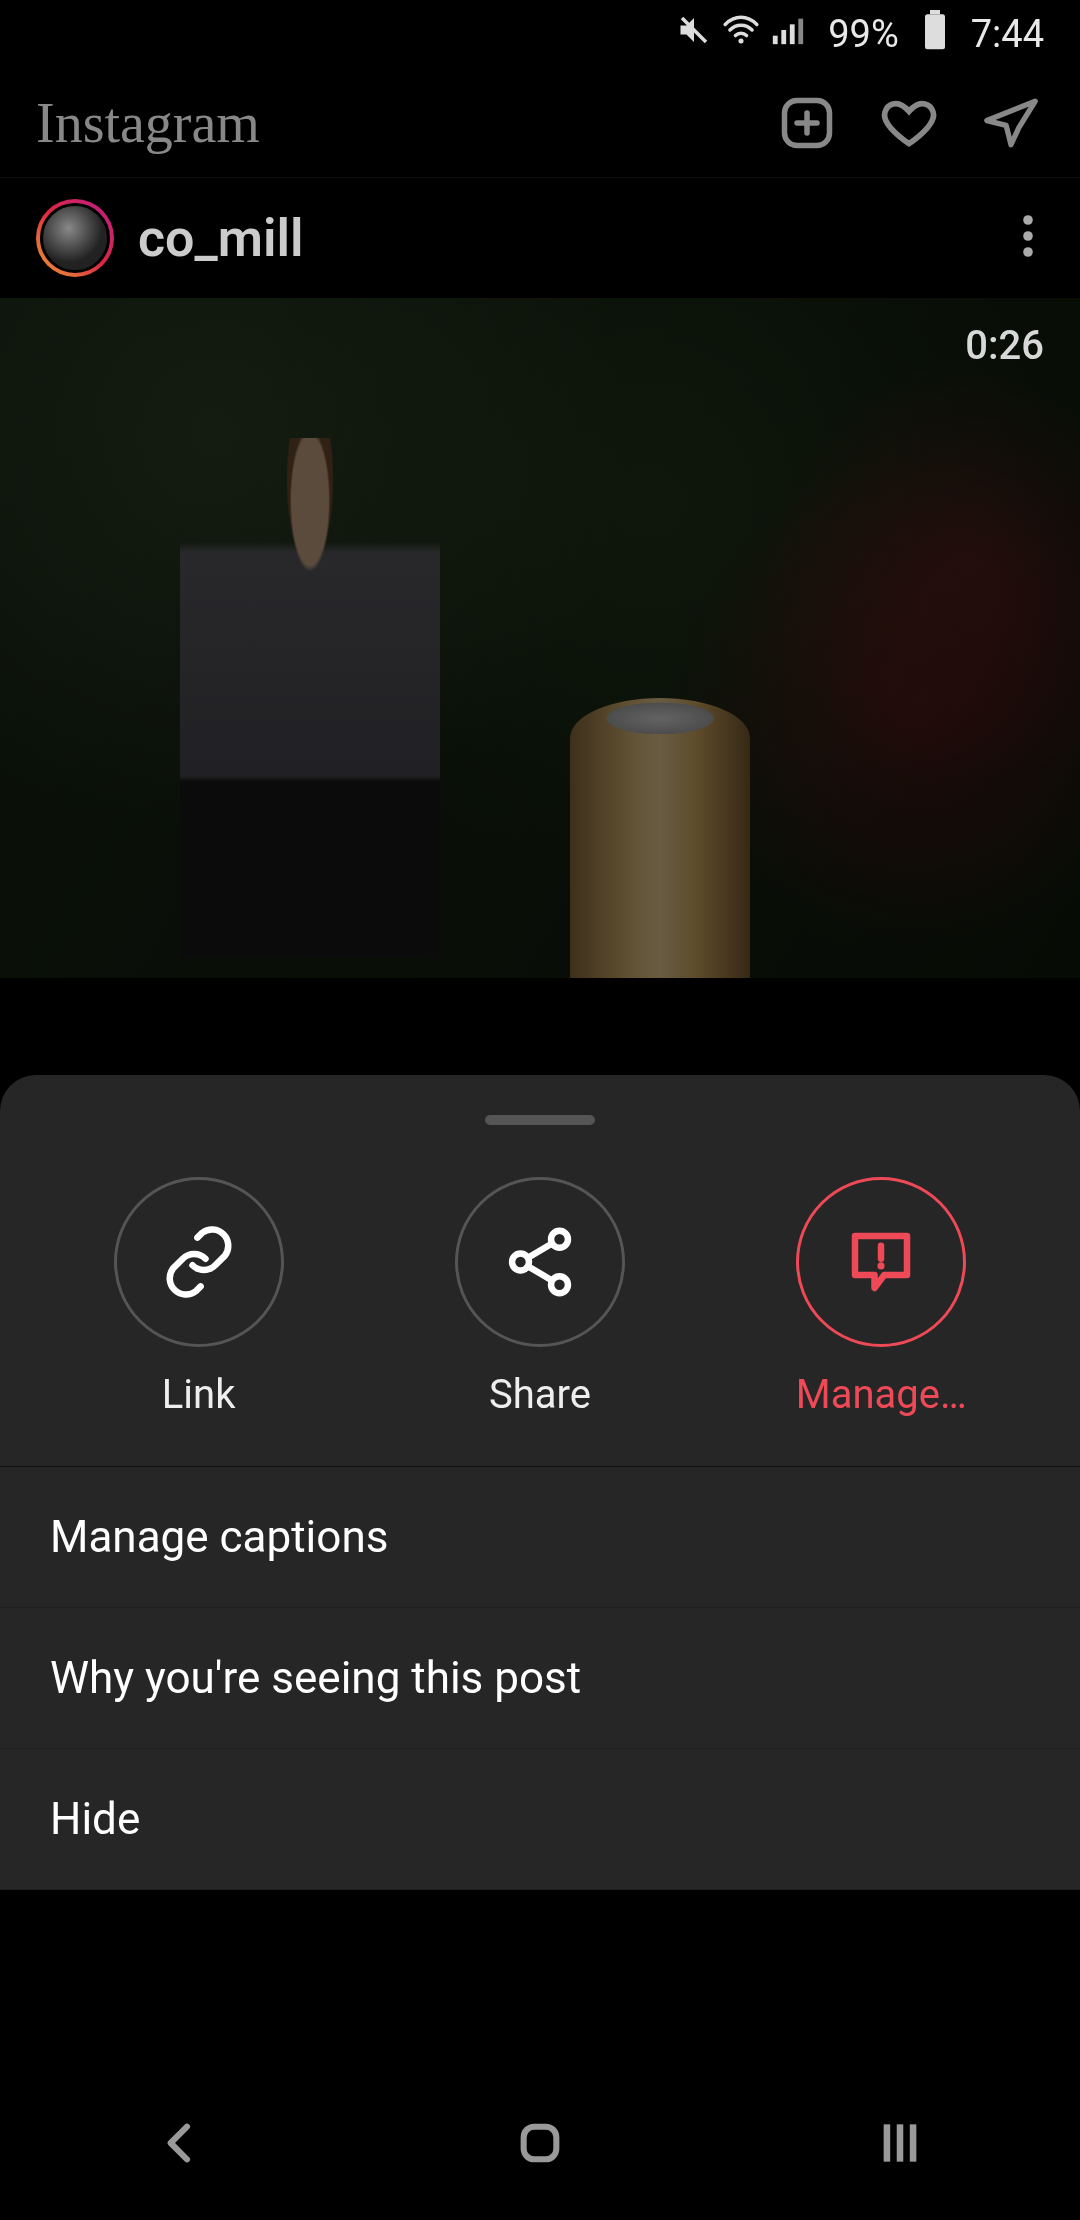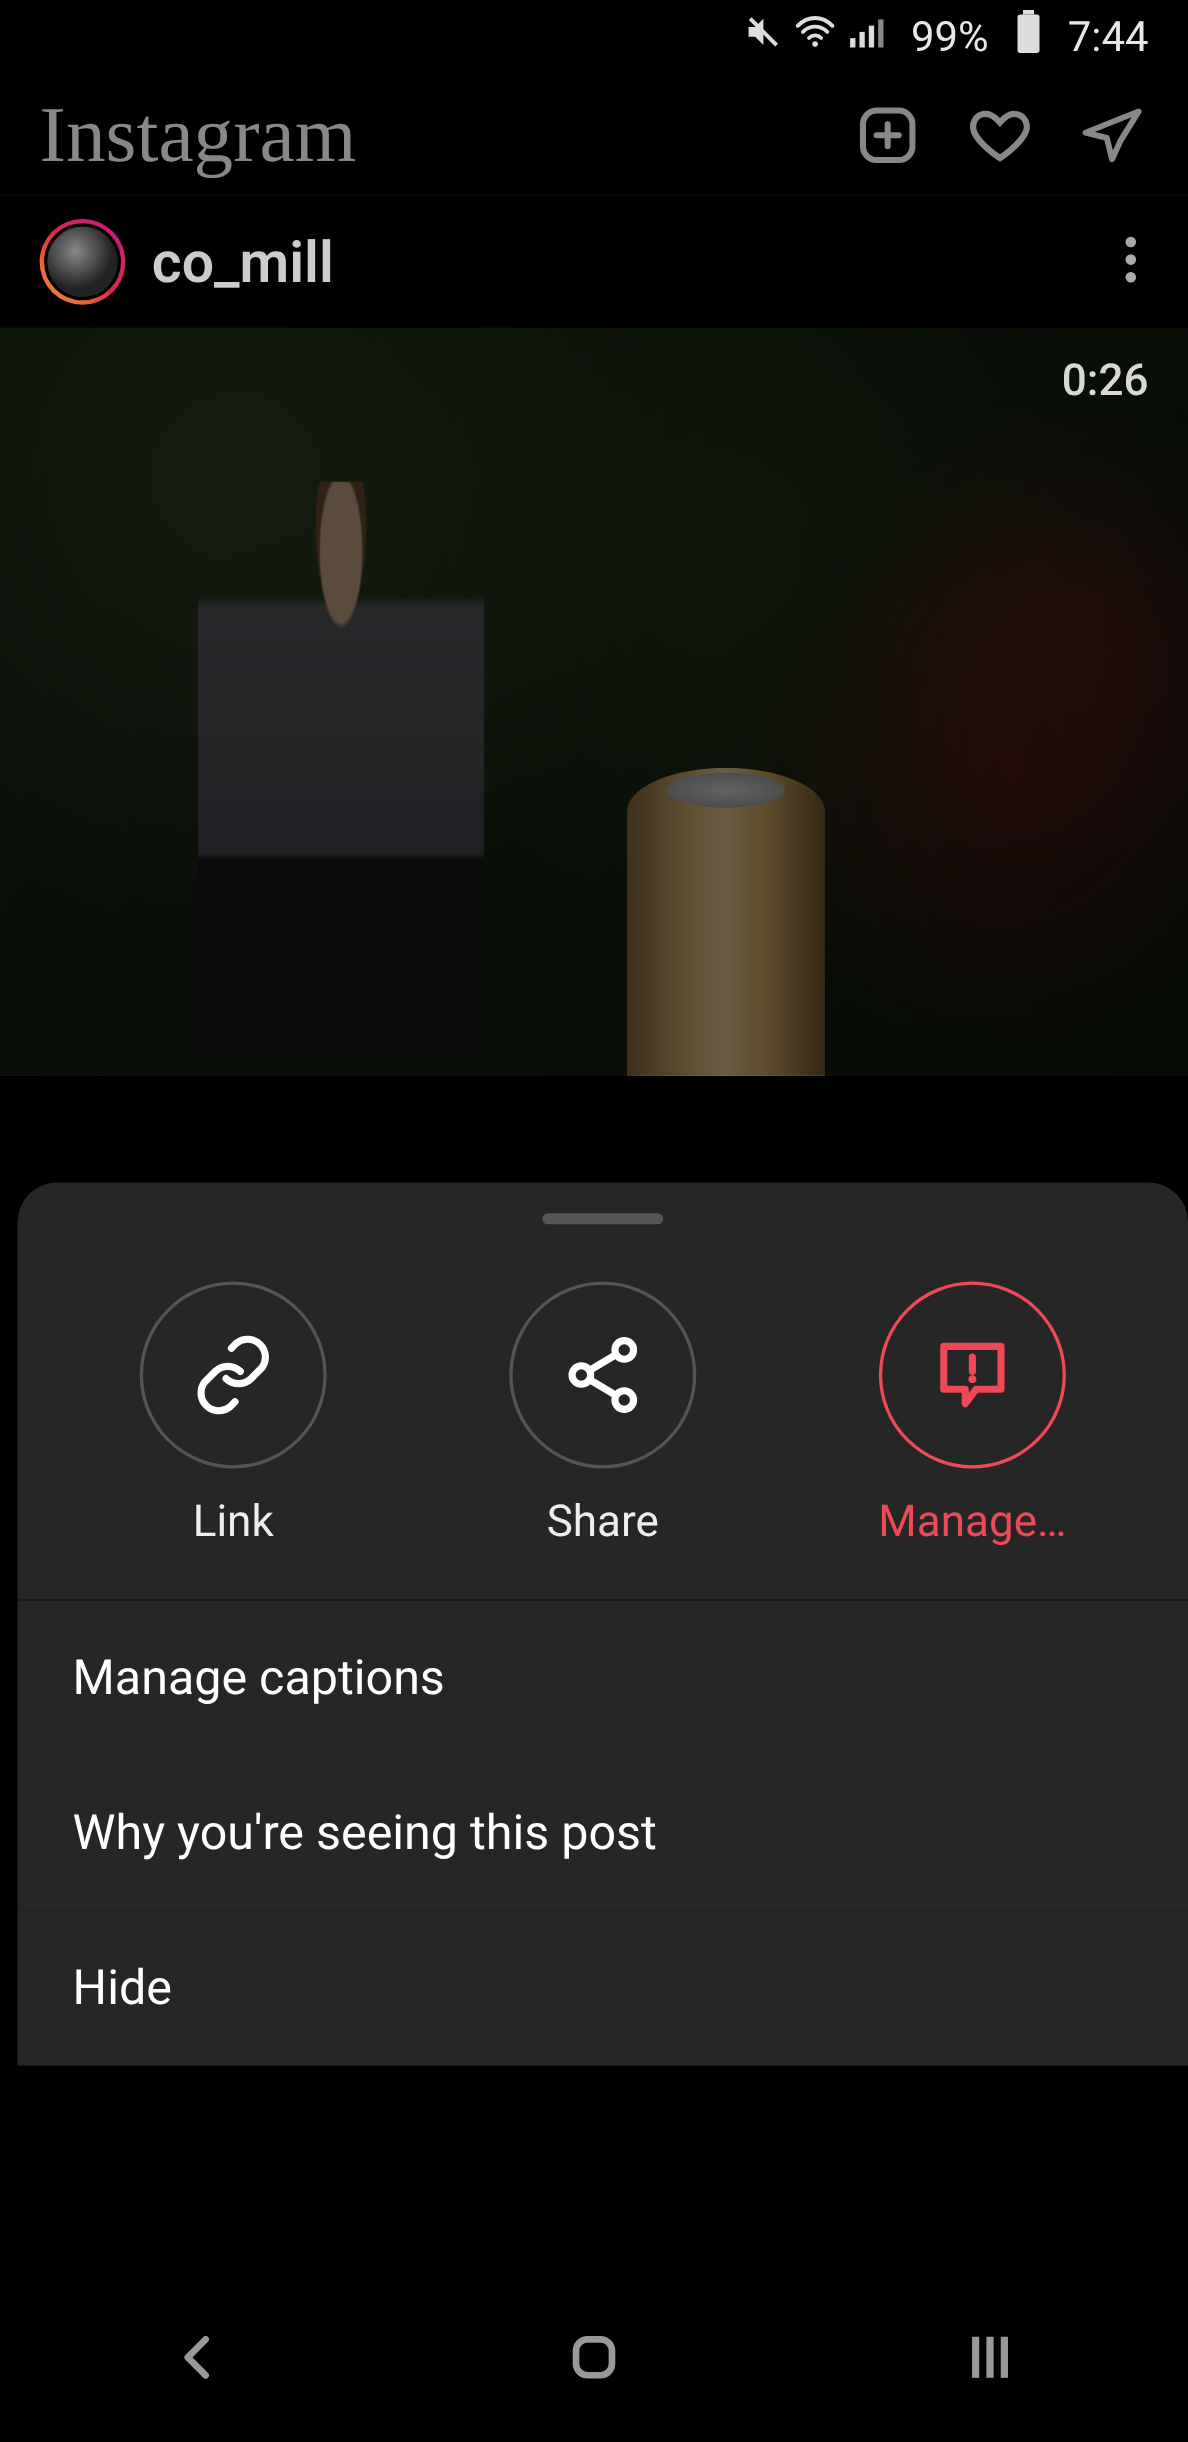--- a/index.html
+++ b/index.html
@@ -27,21 +27,21 @@
     height: 110px;
     display: flex;
     align-items: center;
     padding: 0 36px;
     gap: 36px;
     border-bottom: 1px solid rgba(255,255,255,0.05);
   }
   .logo {
     flex: 1;
     font-family: 'Brush Script MT', cursive;
-    font-size: 72px;
+    font-size: 56px;
     color: #888;
     font-weight: 500;
   }
   .header-icon { color: #888; display:flex; align-items:center; justify-content:center; width:66px; height:66px;}
   .post-header {
     height: 120px;
     display: flex;
     align-items: center;
     padding: 0 36px;
     gap: 24px;
@@ -92,25 +92,25 @@
   .post-media .dim {
     position:absolute; inset:0;
     background:rgba(0,0,0,0.55);
   }
   .video-time {
     position:absolute; top:24px; right:36px;
     color:#d8d8d8; font-size:40px; font-weight:500;
   }
   .bottom-sheet {
     position: absolute;
-    left: 16px; right: 0;
+    left: 0; right: 0;
     top: 1075px;
     background: #262626;
     border-radius: 36px 36px 0 0;
-    padding-top: 28px;
+    padding-top: 40px;
   }
   .sheet-handle {
     width: 110px; height: 10px;
     background: #555; border-radius: 5px;
     margin: 0 auto 36px;
   }
   .action-row {
     display: flex;
     justify-content: space-around;
     padding: 16px 28px 48px;

